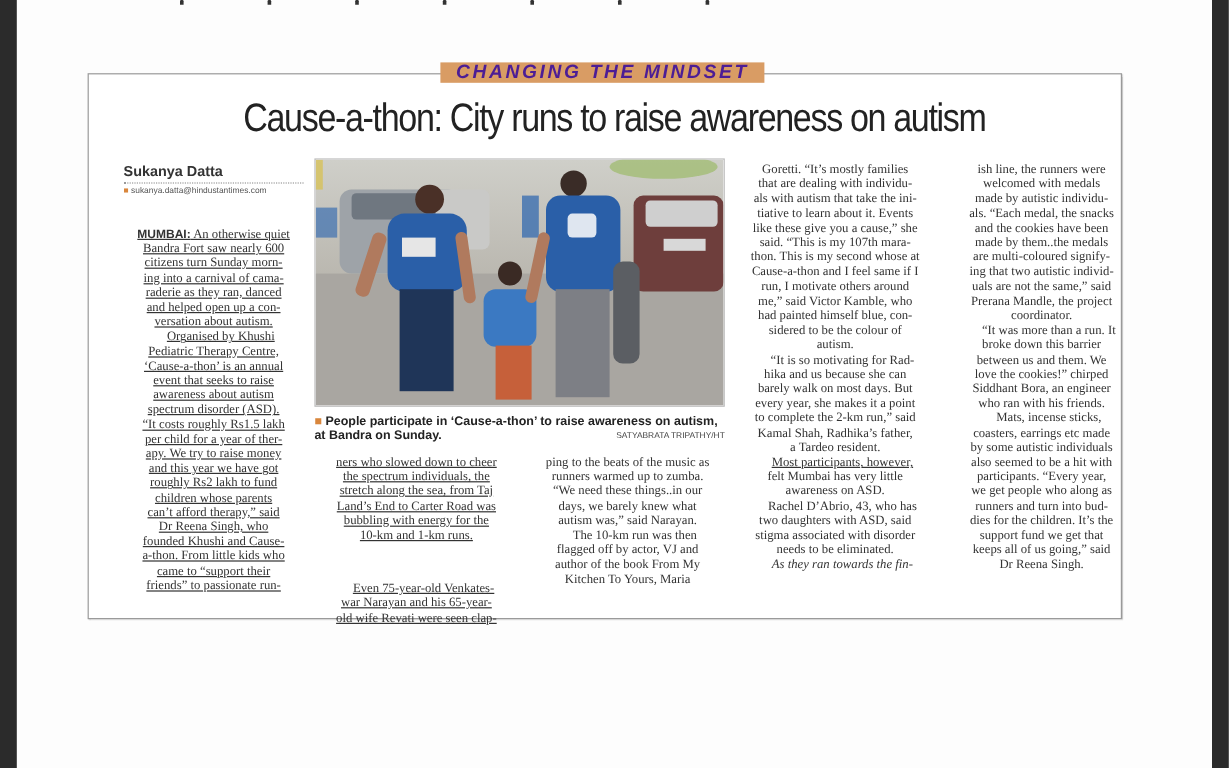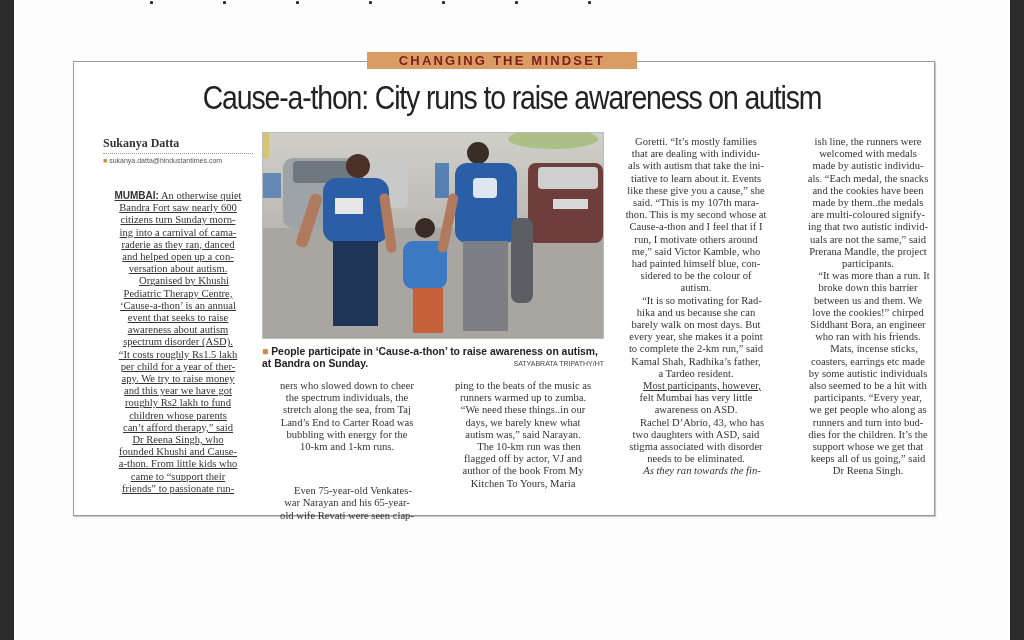--- a/index.html
+++ b/index.html
@@ -1,24 +1,24 @@
 <!DOCTYPE html>
 <html><head>
 <meta charset="utf-8">
 <style>
   html,body{margin:0;padding:0;}
   body{width:1024px;height:640px;overflow:hidden;background:#2b2b2b;position:relative;font-family:"Liberation Serif",serif;}
   .page{position:absolute;left:14px;top:0;width:996px;height:640px;background:#fdfdfd;}
   .clipped-line{position:absolute;left:150px;top:-8px;width:600px;height:12px;overflow:hidden;}
   .clipped-line span{display:inline-block;width:3px;height:5px;background:#333;margin-right:70px;border-radius:1px;}
   .frame{position:absolute;left:73px;top:61px;width:860px;height:453px;border:1px solid #9a9a9a;box-shadow:1px 1px 1px #c8c8c8;background:#fff;}
-  .kicker{position:absolute;left:367px;top:52px;width:270px;height:17px;background:#d99c64;color:#7f1d1d;font-family:"Liberation Sans",sans-serif;font-weight:bold;font-size:13px;letter-spacing:2.2px;text-align:center;line-height:17px;}
+  .kicker{position:absolute;left:367px;top:52px;width:270px;height:17px;background:#d99c64;color:#4c1d95;font-family:"Liberation Sans",sans-serif;font-weight:bold;font-size:16px;letter-spacing:2.2px;text-align:center;line-height:17px;font-style:italic;}
   .headline{position:absolute;left:0;top:79px;width:1024px;text-align:center;font-family:"Liberation Sans",sans-serif;font-size:33px;color:#222;letter-spacing:-1.3px;transform:scaleX(0.86);transform-origin:center;}
   .byline{position:absolute;left:103px;top:136px;width:150px;}
-  .byline .name{font-family:Liberation Serif, serif;font-weight:bold;font-size:12px;color:#333;border-bottom:1px dotted #999;padding-bottom:2px;}
+  .byline .name{font-family:Liberation Sans, sans-serif;font-weight:bold;font-size:12px;color:#333;border-bottom:1px dotted #999;padding-bottom:2px;}
   .byline .email{font-family:"Liberation Sans",sans-serif;font-size:7px;color:#555;margin-top:3px;}
   .byline .email .dot{color:#d9863c;}
   .col{position:absolute;font-size:10.6px;line-height:12.2px;color:#333;text-align:center;}
   .col b{font-family:"Liberation Sans",sans-serif;font-weight:bold;font-size:10px;}
   .line{display:block;white-space:nowrap;}
   .photo{position:absolute;left:262px;top:132px;width:340px;height:205px;overflow:hidden;border:1px solid #bbb;}
   .caption{position:absolute;left:262px;top:346px;width:342px;font-family:"Liberation Sans",sans-serif;font-weight:bold;font-size:10.4px;line-height:12px;color:#222;}
   .caption .bullet{color:#d9863c;}
   .credit{position:absolute;right:0;bottom:0;font-weight:normal;font-size:7px;color:#444;}
 </style>
@@ -58,21 +58,21 @@
     <span class="line">roughly Rs2 lakh to fund</span>
     <span class="line">children whose parents</span>
     <span class="line">can’t afford therapy,” said</span>
     <span class="line">Dr Reena Singh, who</span>
     <span class="line">founded Khushi and Cause-</span>
     <span class="line">a-thon. From little kids who</span>
     <span class="line">came to “support their</span>
     <span class="line">friends” to passionate run-</span>
   </div>
 
-<div class="col" id="col1" style="left:262px;top:380px;width:170px;">
+<div class="col" id="col1" style="left:262px;top:380px;width:170px;text-decoration:underline;">
     <span class="line">ners who slowed down to cheer</span>
     <span class="line">the spectrum individuals, the</span>
     <span class="line">stretch along the sea, from Taj</span>
     <span class="line">Land’s End to Carter Road was</span>
     <span class="line">bubbling with energy for the</span>
     <span class="line">10-km and 1-km runs.</span>
     <span class="line" style="padding-left: 12px; margin-top: 32px;">Even 75-year-old Venkates-</span>
     <span class="line">war Narayan and his 65-year-</span>
     <span class="line">old wife Revati were seen clap-</span>
   </div>
@@ -90,21 +90,21 @@
   </div>
 
 <div class="col" id="col3" style="left:612px;top:136px;width:168px;">
     <span class="line">Goretti. “It’s mostly families</span>
     <span class="line">that are dealing with individu-</span>
     <span class="line">als with autism that take the ini-</span>
     <span class="line">tiative to learn about it. Events</span>
     <span class="line">like these give you a cause,” she</span>
     <span class="line">said. “This is my 107th mara-</span>
     <span class="line">thon. This is my second whose at</span>
-    <span class="line">Cause-a-thon and I feel that if I</span>
+    <span class="line">Cause-a-thon and I feel same if I</span>
     <span class="line">run, I motivate others around</span>
     <span class="line">me,” said Victor Kamble, who</span>
     <span class="line">had painted himself blue, con-</span>
     <span class="line">sidered to be the colour of</span>
     <span class="line">autism.</span>
     <span class="line" style="padding-left: 12px;">“It is so motivating for Rad-</span>
     <span class="line">hika and us because she can</span>
     <span class="line">barely walk on most days. But</span>
     <span class="line">every year, she makes it a point</span>
     <span class="line">to complete the 2-km run,” said</span>
@@ -124,36 +124,36 @@
     <span class="line">ish line, the runners were</span>
     <span class="line">welcomed with medals</span>
     <span class="line">made by autistic individu-</span>
     <span class="line">als. “Each medal, the snacks</span>
     <span class="line">and the cookies have been</span>
     <span class="line">made by them..the medals</span>
     <span class="line">are multi-coloured signify-</span>
     <span class="line">ing that two autistic individ-</span>
     <span class="line">uals are not the same,” said</span>
     <span class="line">Prerana Mandle, the project</span>
-    <span class="line">participants.</span>
+    <span class="line">coordinator.</span>
     <span class="line" style="padding-left: 12px;">“It was more than a run. It</span>
     <span class="line">broke down this barrier</span>
     <span class="line">between us and them. We</span>
     <span class="line">love the cookies!” chirped</span>
     <span class="line">Siddhant Bora, an engineer</span>
     <span class="line">who ran with his friends.</span>
     <span class="line" style="padding-left: 12px;">Mats, incense sticks,</span>
     <span class="line">coasters, earrings etc made</span>
     <span class="line">by some autistic individuals</span>
     <span class="line">also seemed to be a hit with</span>
     <span class="line">participants. “Every year,</span>
     <span class="line">we get people who along as</span>
     <span class="line">runners and turn into bud-</span>
     <span class="line">dies for the children. It’s the</span>
-    <span class="line">support whose we get that</span>
+    <span class="line">support fund we get that</span>
     <span class="line">keeps all of us going,” said</span>
     <span class="line">Dr Reena Singh.</span>
   </div>
 
 <div class="photo">
   <svg width="340" height="205" viewBox="0 0 340 205">
     <defs>
       <linearGradient id="sky" x1="0" y1="0" x2="0" y2="1">
         <stop offset="0" stop-color="#cfcfc9"></stop>
         <stop offset="0.5" stop-color="#b9b6ae"></stop>

